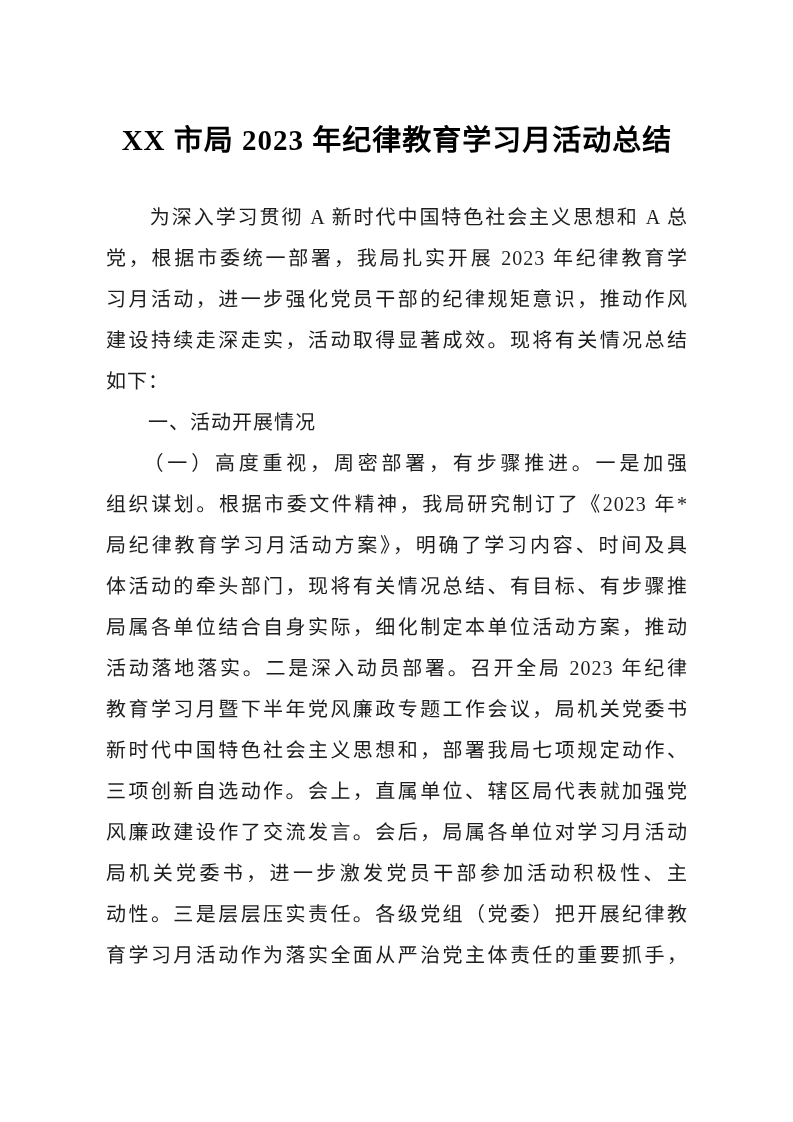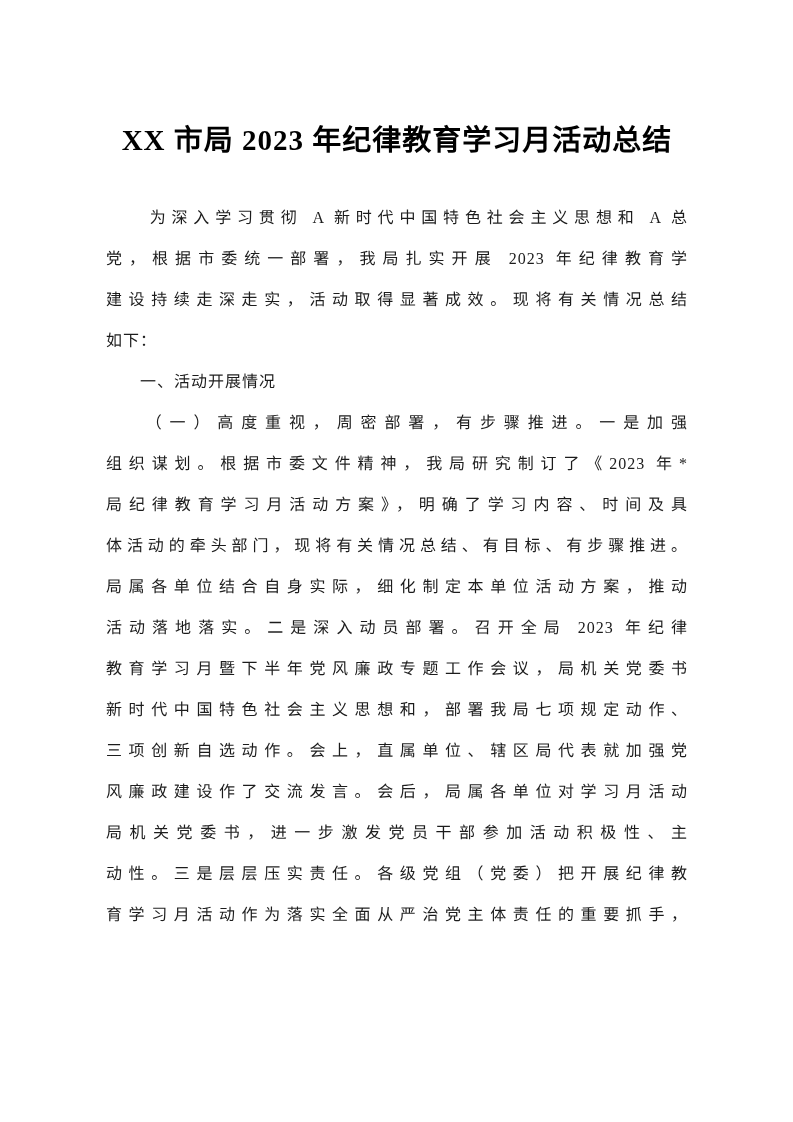--- a/index.html
+++ b/index.html
@@ -27,41 +27,42 @@
     text-align: center;
     color: #000000;
     letter-spacing: 1px;
     white-space: nowrap;
   }
   .doc-body {
     margin-top: 35px;
     color: #1c1c1c;
   }
   .line {
-    font-size: 16px;
+    font-size: 20px;
     line-height: 41px;
     height: 41px;
     letter-spacing: 1px;
     text-align: left;
     overflow: hidden;
   }
   .line.just {
     text-align: justify;
     text-align-last: justify;
     text-justify: inter-character;
   }
 </style>
 </head>
 <body>
 
 <div class="page">
   <h1 class="doc-title">XX 市局 2023 年纪律教育学习月活动总结</h1>
   <div class="doc-body">
       <div class="line just">　　为深入学习贯彻 A 新时代中国特色社会主义思想和 A 总</div>
       <div class="line just">党，根据市委统一部署，我局扎实开展 2023 年纪律教育学</div>
+      <div class="line just">习月活动，进一步强化党员干部的纪律规矩意识，推动作风</div>
       <div class="line just">建设持续走深走实，活动取得显著成效。现将有关情况总结</div>
       <div class="line">如下：</div>
       <div class="line">　　一、活动开展情况</div>
       <div class="line just">　　（一）高度重视，周密部署，有步骤推进。一是加强</div>
       <div class="line just">组织谋划。根据市委文件精神，我局研究制订了《2023 年*</div>
       <div class="line just">局纪律教育学习月活动方案》，明确了学习内容、时间及具</div>
       <div class="line just">体活动的牵头部门，现将有关情况总结、有目标、有步骤推进。</div>
       <div class="line just">局属各单位结合自身实际，细化制定本单位活动方案，推动</div>
       <div class="line just">活动落地落实。二是深入动员部署。召开全局 2023 年纪律</div>
       <div class="line just">教育学习月暨下半年党风廉政专题工作会议，局机关党委书</div>

